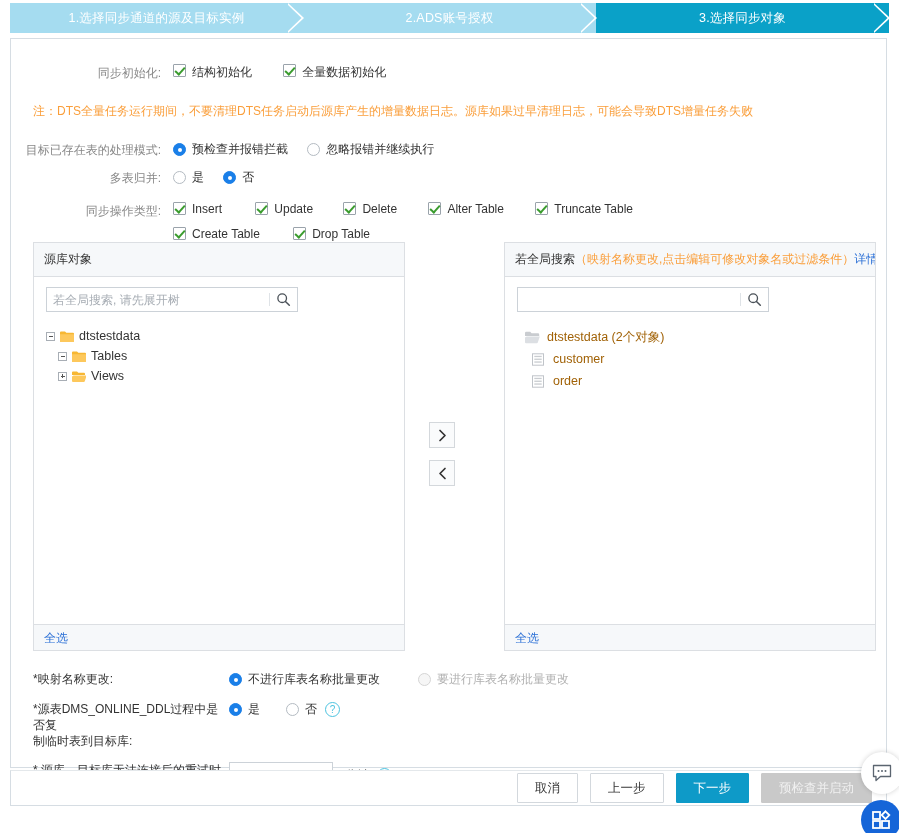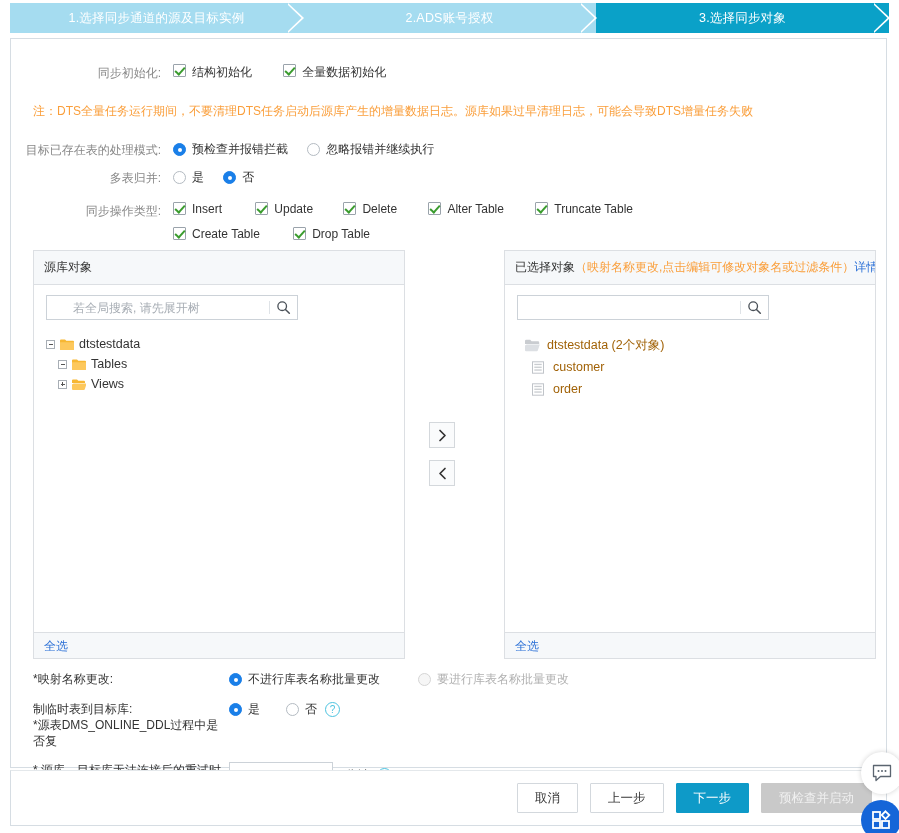--- a/index.html
+++ b/index.html
@@ -145,21 +145,21 @@
   
   .transfer {
     position: absolute;
     left: 22px;
     top: 203px;
     width: 843px;
     height: 413px;
   }
   .panel {
     position: absolute;
-    top: 8px;
+    top: 0;
     width: 372px;
     height: 409px;
     border: 1px solid #dcdfe3;
     background: #fff;
     box-sizing: border-box;
   }
   .panel.left { left: 0; }
   .panel.right { right: 0; }
   .panel-head {
     height: 33px;
@@ -212,21 +212,20 @@
     width: 220px;
     height: 23px;
     border: 0;
     outline: 0;
     padding: 0 6px;
     font-size: 12px;
     font-family: inherit;
     color: #333;
     background: transparent;
     box-sizing: border-box;
-    margin-left: 20px;
   }
   .searchbox input::placeholder { color: #a7adb4; }
   .searchbox .sep {
     position: absolute;
     right: 27px; top: 5px;
     width: 1px; height: 13px;
     background: #dfe3e7;
   }
   .searchbox .mag {
     position: absolute;
@@ -344,21 +343,21 @@
     box-sizing: border-box;
   }
   .unit { margin-left: 12px; color: #333; font-size: 12px; }
 
   
   .footer {
     position: absolute;
     left: 10px;
     top: 770px;
     width: 877px;
-    height: 56px;
+    height: 36px;
     background: #fff;
     border: 1px solid #d6dde3;
     border-top: 1px solid #e4e8eb;
     box-sizing: border-box;
     display: flex;
     align-items: center;
     justify-content: flex-end;
     padding-right: 14px;
   }
   .btn {
@@ -581,21 +580,21 @@
       </div>
       <div class="xbtn">
         <svg width="9" height="13" viewBox="0 0 9 13">
           <polyline points="7,1.5 2,6.5 7,11.5" fill="none" stroke="#333" stroke-width="1.7" stroke-linecap="round" stroke-linejoin="round"></polyline>
         </svg>
       </div>
     </div>
 
     <div class="panel right">
       <div class="panel-head">
-        <span>已选择对象</span><span class="hint">（映射名称更改,点击编辑可修改对象名或过滤条件）</span><span class="link">详情点我</span>
+        <span>若全局搜索</span><span class="hint">（映射名称更改,点击编辑可修改对象名或过滤条件）</span><span class="link">详情点我</span>
       </div>
       <div class="panel-body">
         <div class="searchbox">
           <input type="text" value="" placeholder="" style="">
           <span class="sep"></span>
           <svg class="mag" viewBox="0 0 16 16">
             <circle cx="6.6" cy="6.6" r="4.6" fill="none" stroke="#4a5158" stroke-width="1.4"></circle>
             <line x1="10.1" y1="10.1" x2="14.2" y2="14.2" stroke="#4a5158" stroke-width="1.6" stroke-linecap="round"></line>
           </svg>
         </div>
@@ -645,22 +644,22 @@
         </span>
         <span class="rdo disabled">
           <span class="dot"></span>
           <span>要进行库表名称批量更改</span>
         </span>
       </div>
     </div>
 
     <div class="brow">
       <div class="blabel">
+        <div>*源表DMS_ONLINE_DDL过程中是否复</div>
         <div>制临时表到目标库:</div>
-        <div>*源表DMS_ONLINE_DDL过程中是否复</div>
       </div>
       <div class="bctrl">
         <span class="rdo" style="margin-right:26px;">
           <span class="dot sel"></span>
           <span>是</span>
         </span>
         <span class="rdo" style="margin-right:0;">
           <span class="dot"></span>
           <span>否</span>
         </span>

